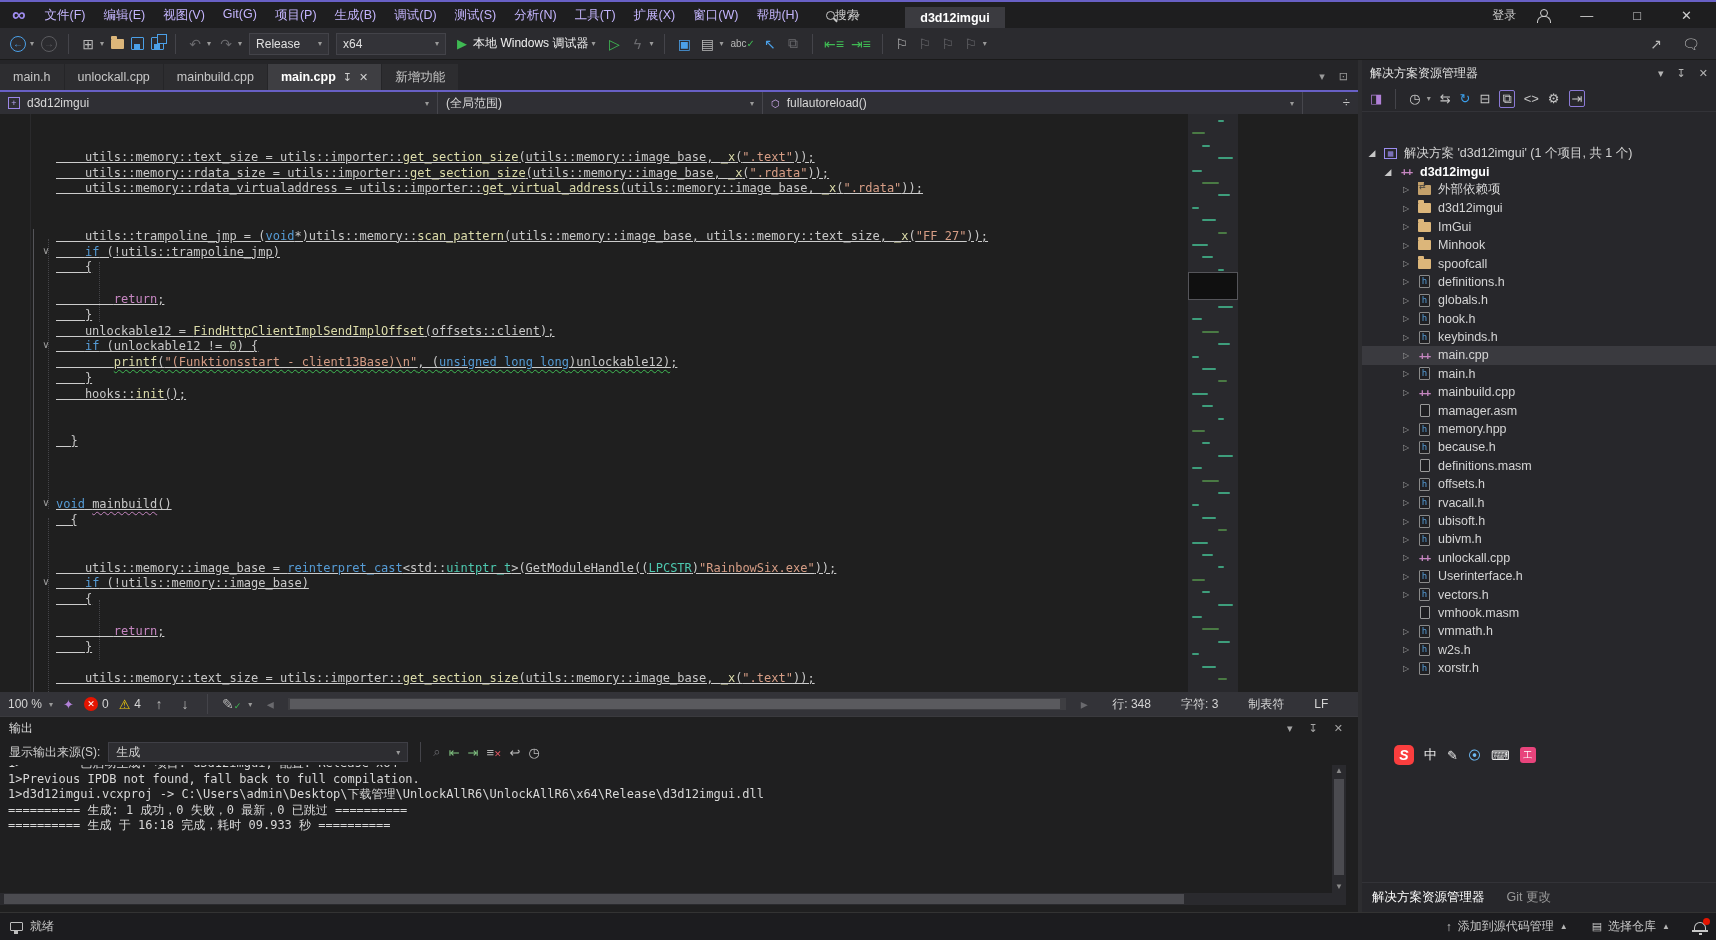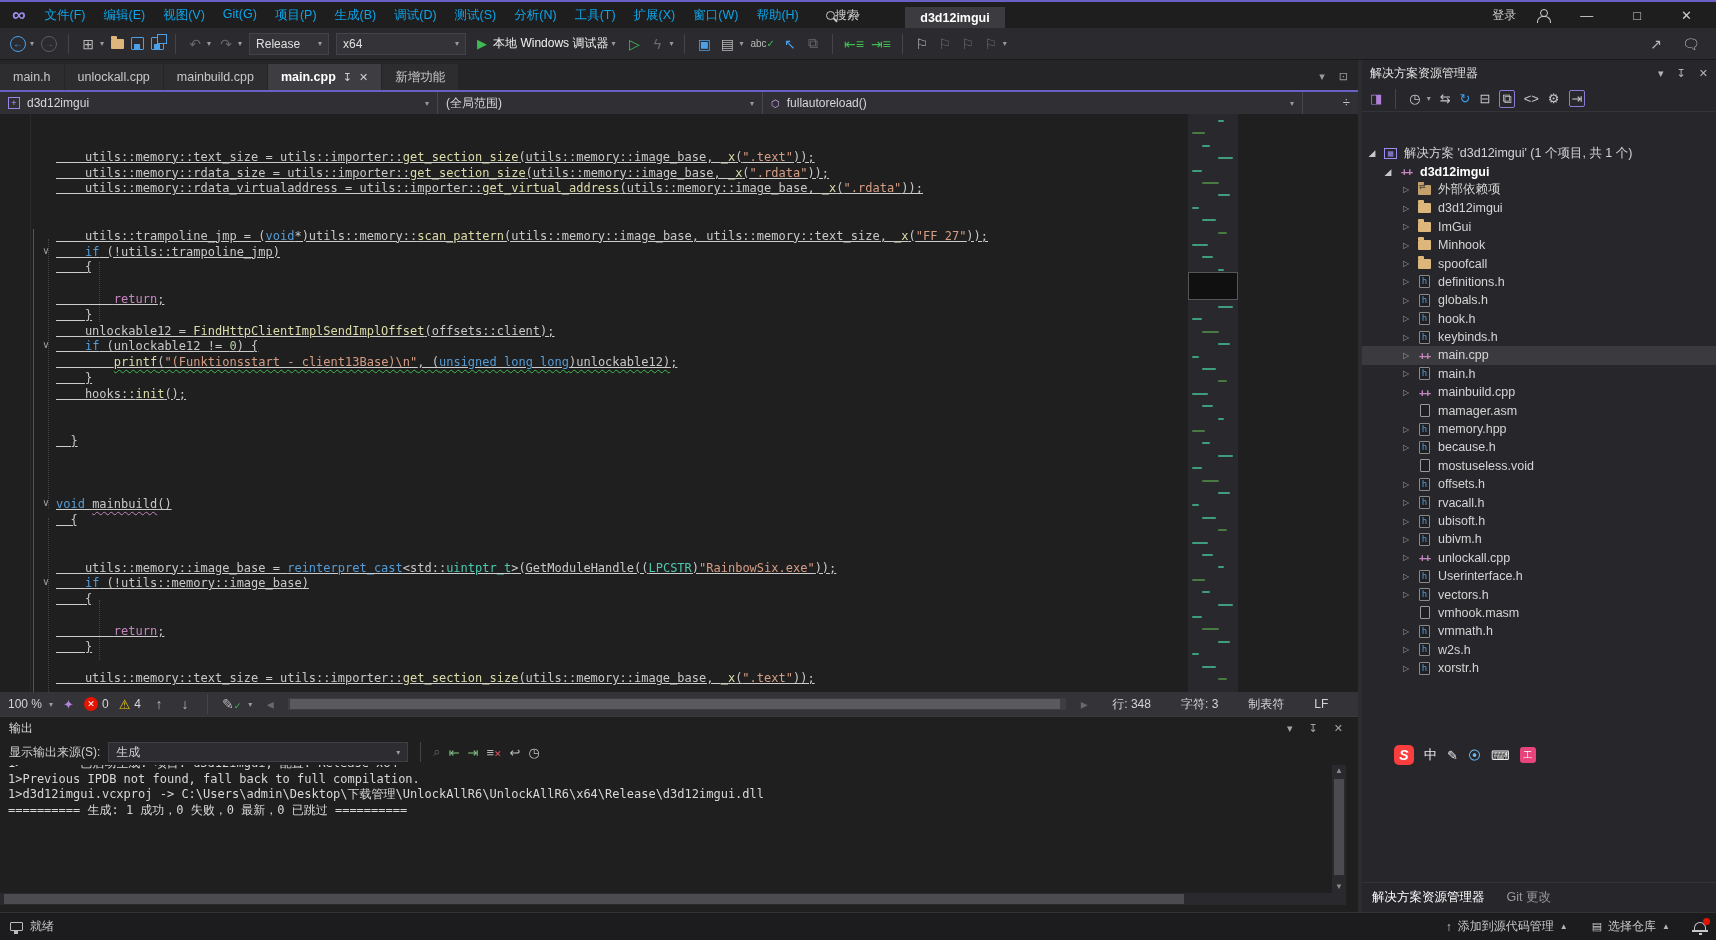--- a/index.html
+++ b/index.html
@@ -6,21 +6,21 @@
   html,body { width:1716px; height:940px; overflow:hidden; background:#1f1f20;
     font-family:"Liberation Sans", sans-serif; color:#cccccc; font-size:12px; }
   .abs { position:absolute; }
   #app { position:relative; width:1716px; height:940px; background:#1f1f20; }
 
   
   #accent-line { left:0; top:0; width:1716px; height:2px; background:#6860c5; }
   #titlebar { left:0; top:2px; width:1716px; height:26px; background:#1e1e1f;
     display:flex; align-items:center; }
   #vs-logo { color:#a08df0; font-size:19px; font-weight:bold; margin:0 10px 0 12px; line-height:20px;}
-  .menu-item { padding:4px 9px; color:#0ea5e9; font-size:12.5px; cursor:default; }
+  .menu-item { padding:4px 9px; color:#c4b5fd; font-size:12.5px; cursor:default; }
   #tb-search { display:flex; align-items:center; margin-left:18px; color:#cfcfcf; }
   .lens { position:relative; width:9px; height:9px; border:1.5px solid #c8c8c8; border-radius:50%; display:inline-block; }
   .lens::after { content:""; position:absolute; width:5px; height:1.5px; background:#c8c8c8;
     right:-4px; bottom:-2px; transform:rotate(45deg); }
   #tb-title-box { position:absolute; left:905px; top:5px; width:100px; height:21px; background:#3b3b40;
     color:#ffffff; font-weight:bold; display:flex; align-items:center; justify-content:center; font-size:12.5px;}
   #tb-right { position:absolute; right:0; top:0; height:26px; display:flex; align-items:center; gap:20px; padding-right:14px;}
   .person { position:relative; width:14px; height:13px; display:inline-block;}
   .person::before { content:""; position:absolute; left:4px; top:0; width:6px; height:6px; border-radius:50%; border:1.5px solid #cfcfcf;}
   .person::after { content:""; position:absolute; left:1px; top:7px; width:12px; height:6px; border-radius:6px 6px 0 0; border:1.5px solid #cfcfcf; border-bottom:none;}
@@ -217,21 +217,21 @@
     <span class="floppy all"></span>
     <span class="tsep"></span>
     <span class="ti dim">↶</span>
       <span class="dd">▾</span>
     <span class="ti dim">↷</span>
       <span class="dd">▾</span>
     <div class="combo" style="width:80px;">
       <span>Release</span>
       <span class="dd">▾</span>
     </div>
-    <div class="combo" style="width:130px;">
+    <div class="combo" style="width:110px;">
       <span>x64</span>
       <span class="dd">▾</span>
     </div>
     <div id="run-btn">
       <span class="play">▶</span>
       <span>本地 Windows 调试器</span>
       <span class="dd">▾</span>
     </div>
     <span class="ti green">▷</span>
     <span class="ti dim">ϟ</span>
@@ -421,20 +421,21 @@
           <span class="oti greenish">⇥</span>
           <span class="oti">≡<span style="color:#e05561;font-size:9px;">✕</span></span>
           <span class="oti">↩</span>
           <span class="oti">◷</span>
         </div>
         <div id="out-text">
             <div class="oline" style="margin-top: -9px;">1&gt;------- 已启动生成: 项目: d3d12imgui, 配置: Release x64 -------</div>
             <div class="oline">1&gt;Previous IPDB not found, fall back to full compilation.</div>
             <div class="oline">1&gt;d3d12imgui.vcxproj -&gt; C:\Users\admin\Desktop\下载管理\UnlockAllR6\UnlockAllR6\x64\Release\d3d12imgui.dll</div>
             <div class="oline">========== 生成: 1 成功，0 失败，0 最新，0 已跳过 ==========</div>
+            <div class="oline">========== 生成 于 16:18 完成，耗时 09.933 秒 ==========</div>
           </div>
         <div id="out-vscroll">
           <span class="varr" style="top:0;">▲</span>
           <div id="out-vthumb"></div>
           <span class="varr" style="bottom:0;">▼</span>
         </div>
         <div id="out-hscroll">
           <div id="out-hthumb"></div>
         </div>
       </div>
@@ -582,21 +583,21 @@
             <span class="ico-wrap">
               <span class="h-ico">h</span>
             </span>
             <span class="lbl">because.h</span>
           </div>
           <div class="trow" style="padding-left: 38px;">
             <span class="arrow"></span>
             <span class="ico-wrap">
               <span class="file-ico"></span>
             </span>
-            <span class="lbl">mostuseless.void</span>
+            <span class="lbl">definitions.masm</span>
           </div>
           <div class="trow" style="padding-left: 38px;">
             <span class="arrow">▷</span>
             <span class="ico-wrap">
               <span class="h-ico">h</span>
             </span>
             <span class="lbl">offsets.h</span>
           </div>
           <div class="trow" style="padding-left: 38px;">
             <span class="arrow">▷</span>

